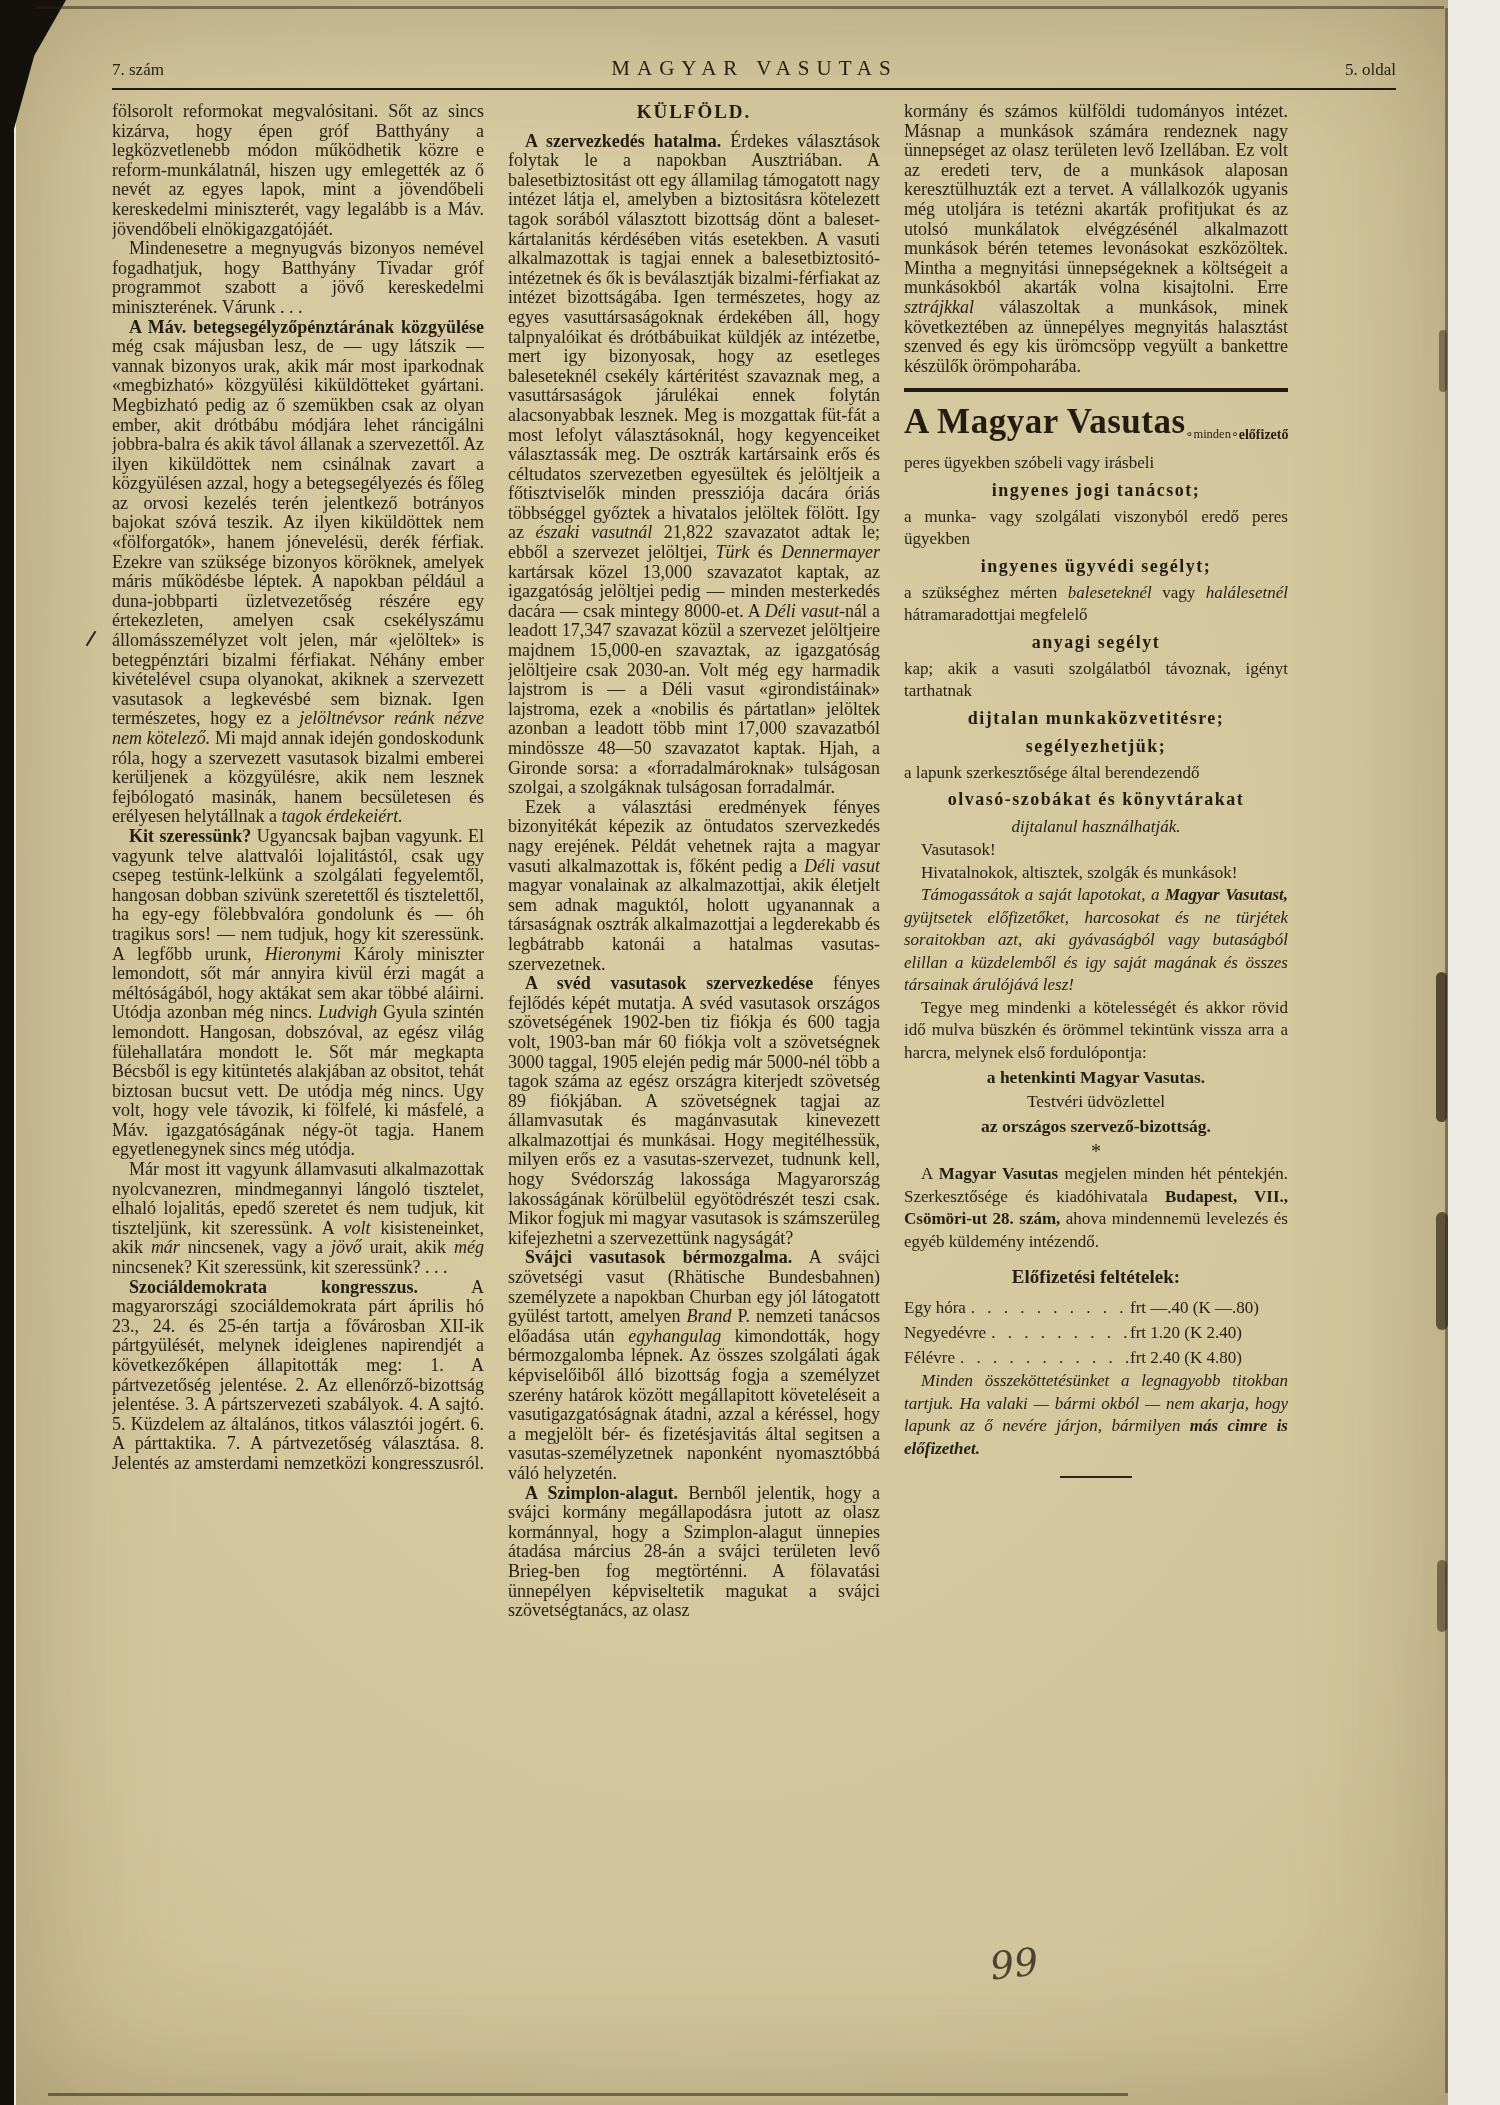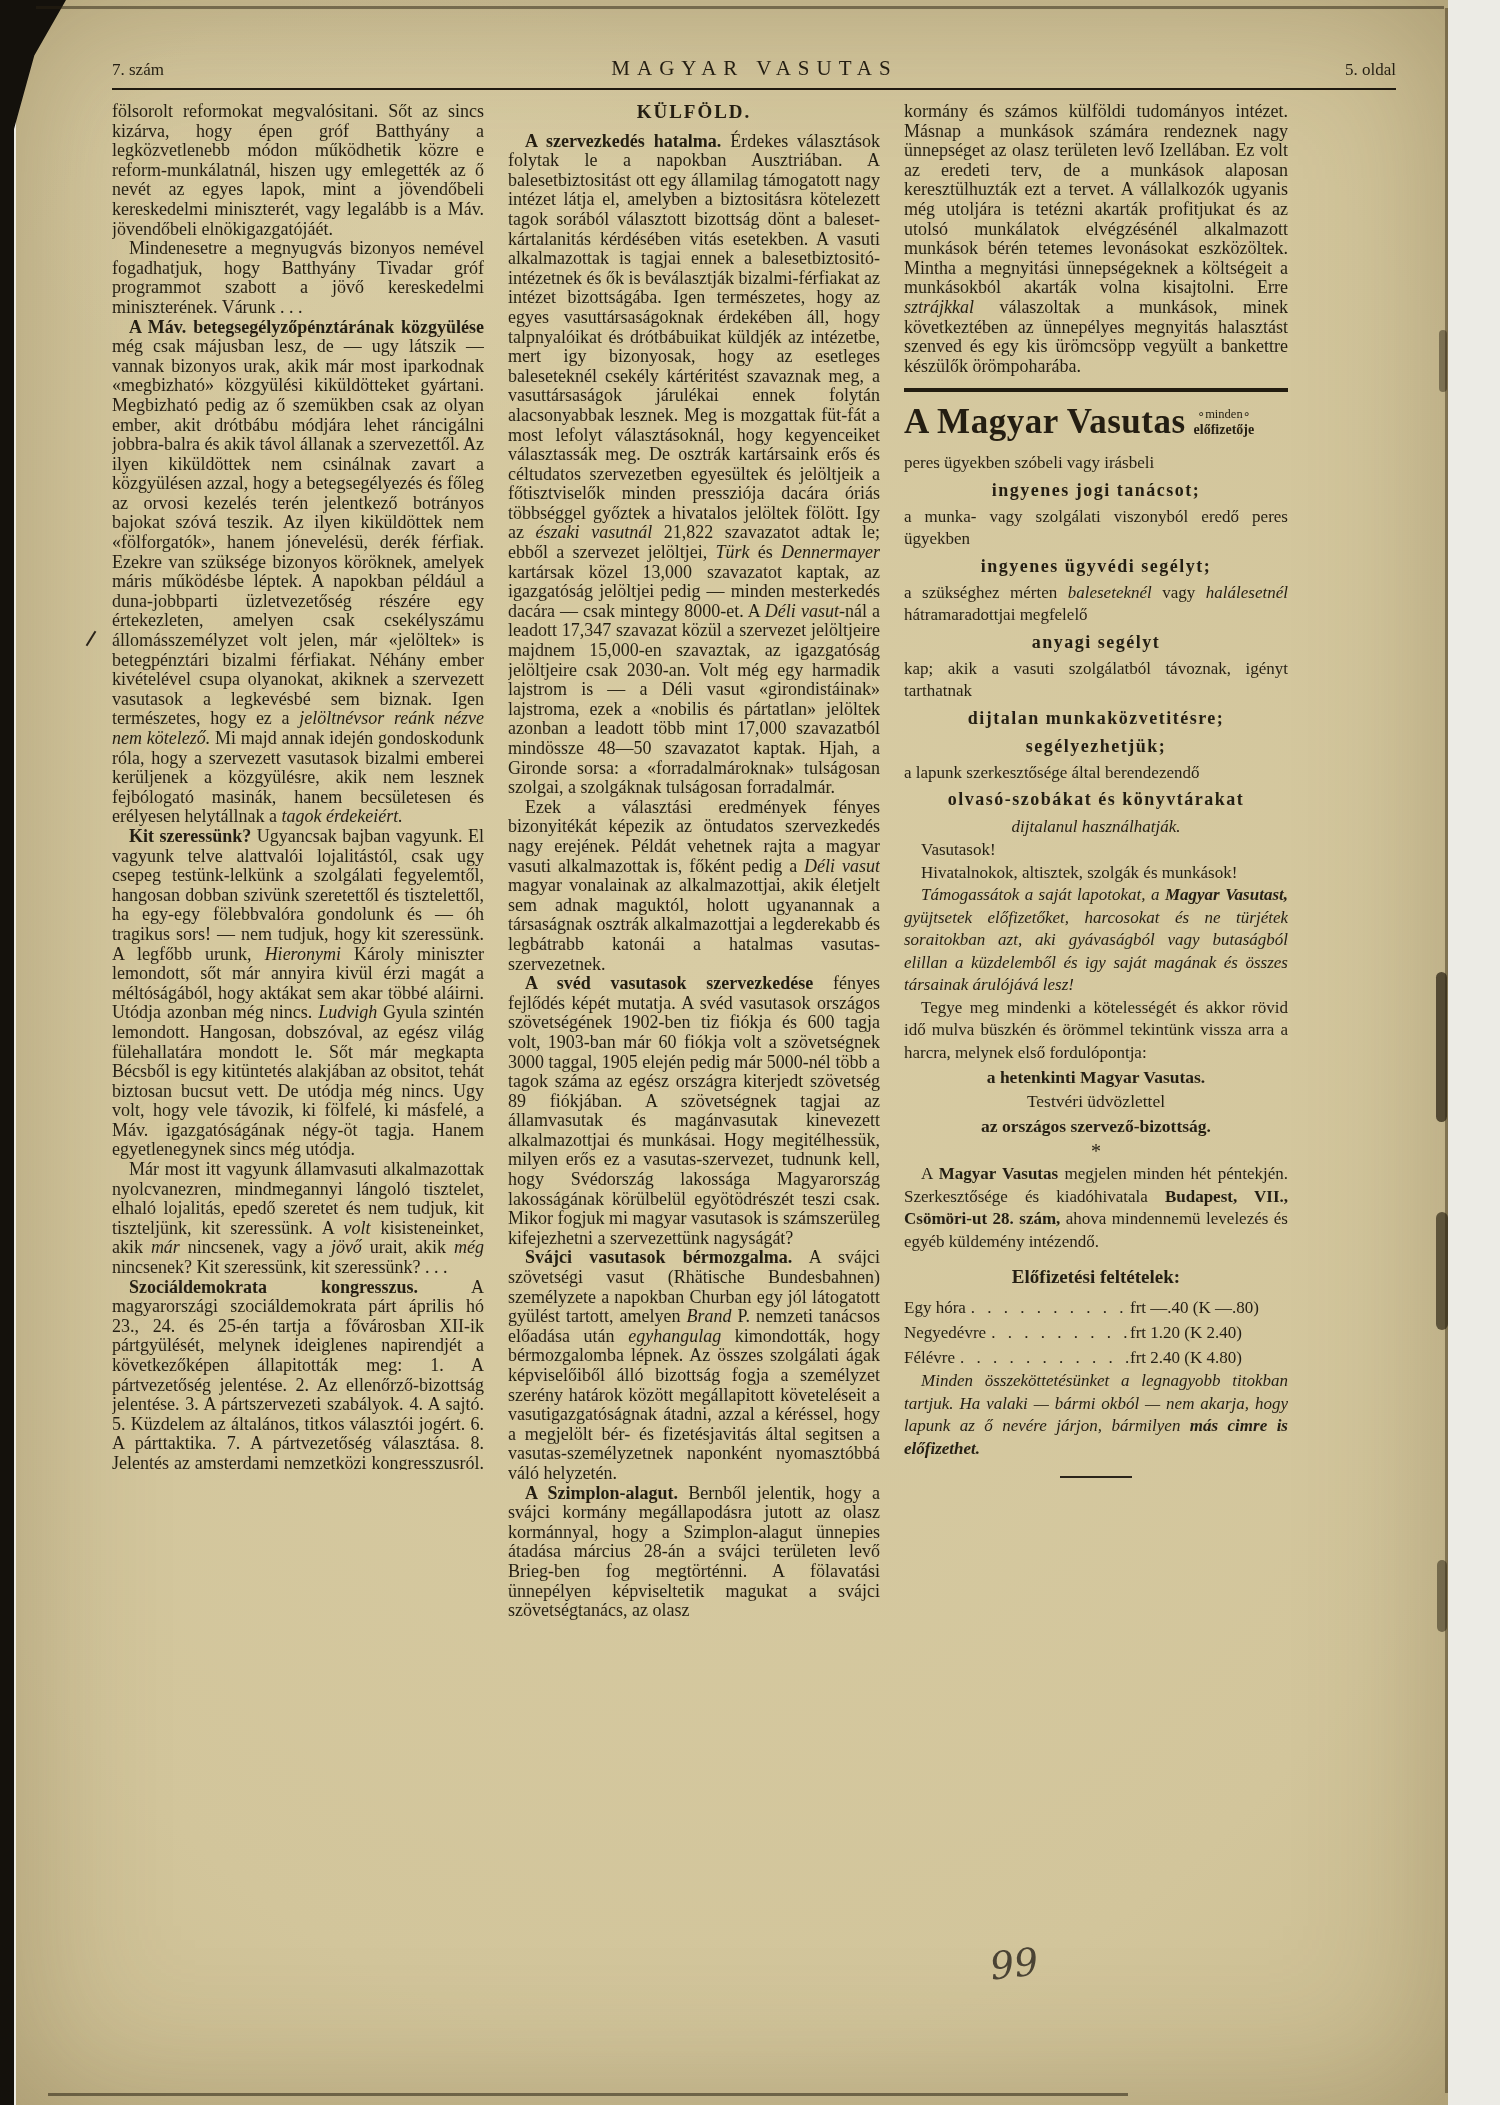--- a/index.html
+++ b/index.html
@@ -43,23 +43,23 @@
   .col3 { left:904px; width:384px; height:1835px; }
 
   .blk { font-size:18px; line-height:19.6px; text-align:justify; }
   .blk b { font-weight:bold; }
   .p  { text-indent:17px; }
   .p0 { }
   .h  { text-align:center; font-weight:bold; font-size:19px; letter-spacing:2px; margin:0 0 10px; }
 
   
   .ad-divider { border-top:4px solid #221c10; margin:12px 0 10px; }
-  .ad-masthead { display:flex; align-items:center; gap:8px; margin:4px 0 10px; }
+  .ad-masthead { display:flex; align-items:flex-end; margin:4px 0 10px; }
   .ad-title { font-size:35px; font-weight:bold; white-space:nowrap; letter-spacing:.5px; }
-  .ad-side { display:flex; flex-direction:column; text-align:center; font-size:12.5px; line-height:15px; }
+  .ad-side { display:flex; flex-direction:row; text-align:center; font-size:12.5px; line-height:15px; }
   .ad-side-b { font-weight:bold; font-size:14px; }
 
   .adl  { font-size:17px; line-height:22.5px; }
   .adc  { font-size:17.5px; line-height:23px; text-align:center; }
   .adb  { font-size:18px; line-height:25px; text-align:center; font-weight:bold; letter-spacing:1.5px; margin:3px 0; }
   .adci { font-size:17px; line-height:24px; text-align:center; font-style:italic; }
   .adcb { font-size:17.5px; line-height:26px; text-align:center; font-weight:bold; }
   .adp  { font-size:17px; line-height:22.5px; text-indent:17px; }
   .adh  { font-size:19px; line-height:28px; text-align:center; font-weight:bold; margin:10px 0 4px; }
   .star { font-size:20px; line-height:24px; text-align:center; }

